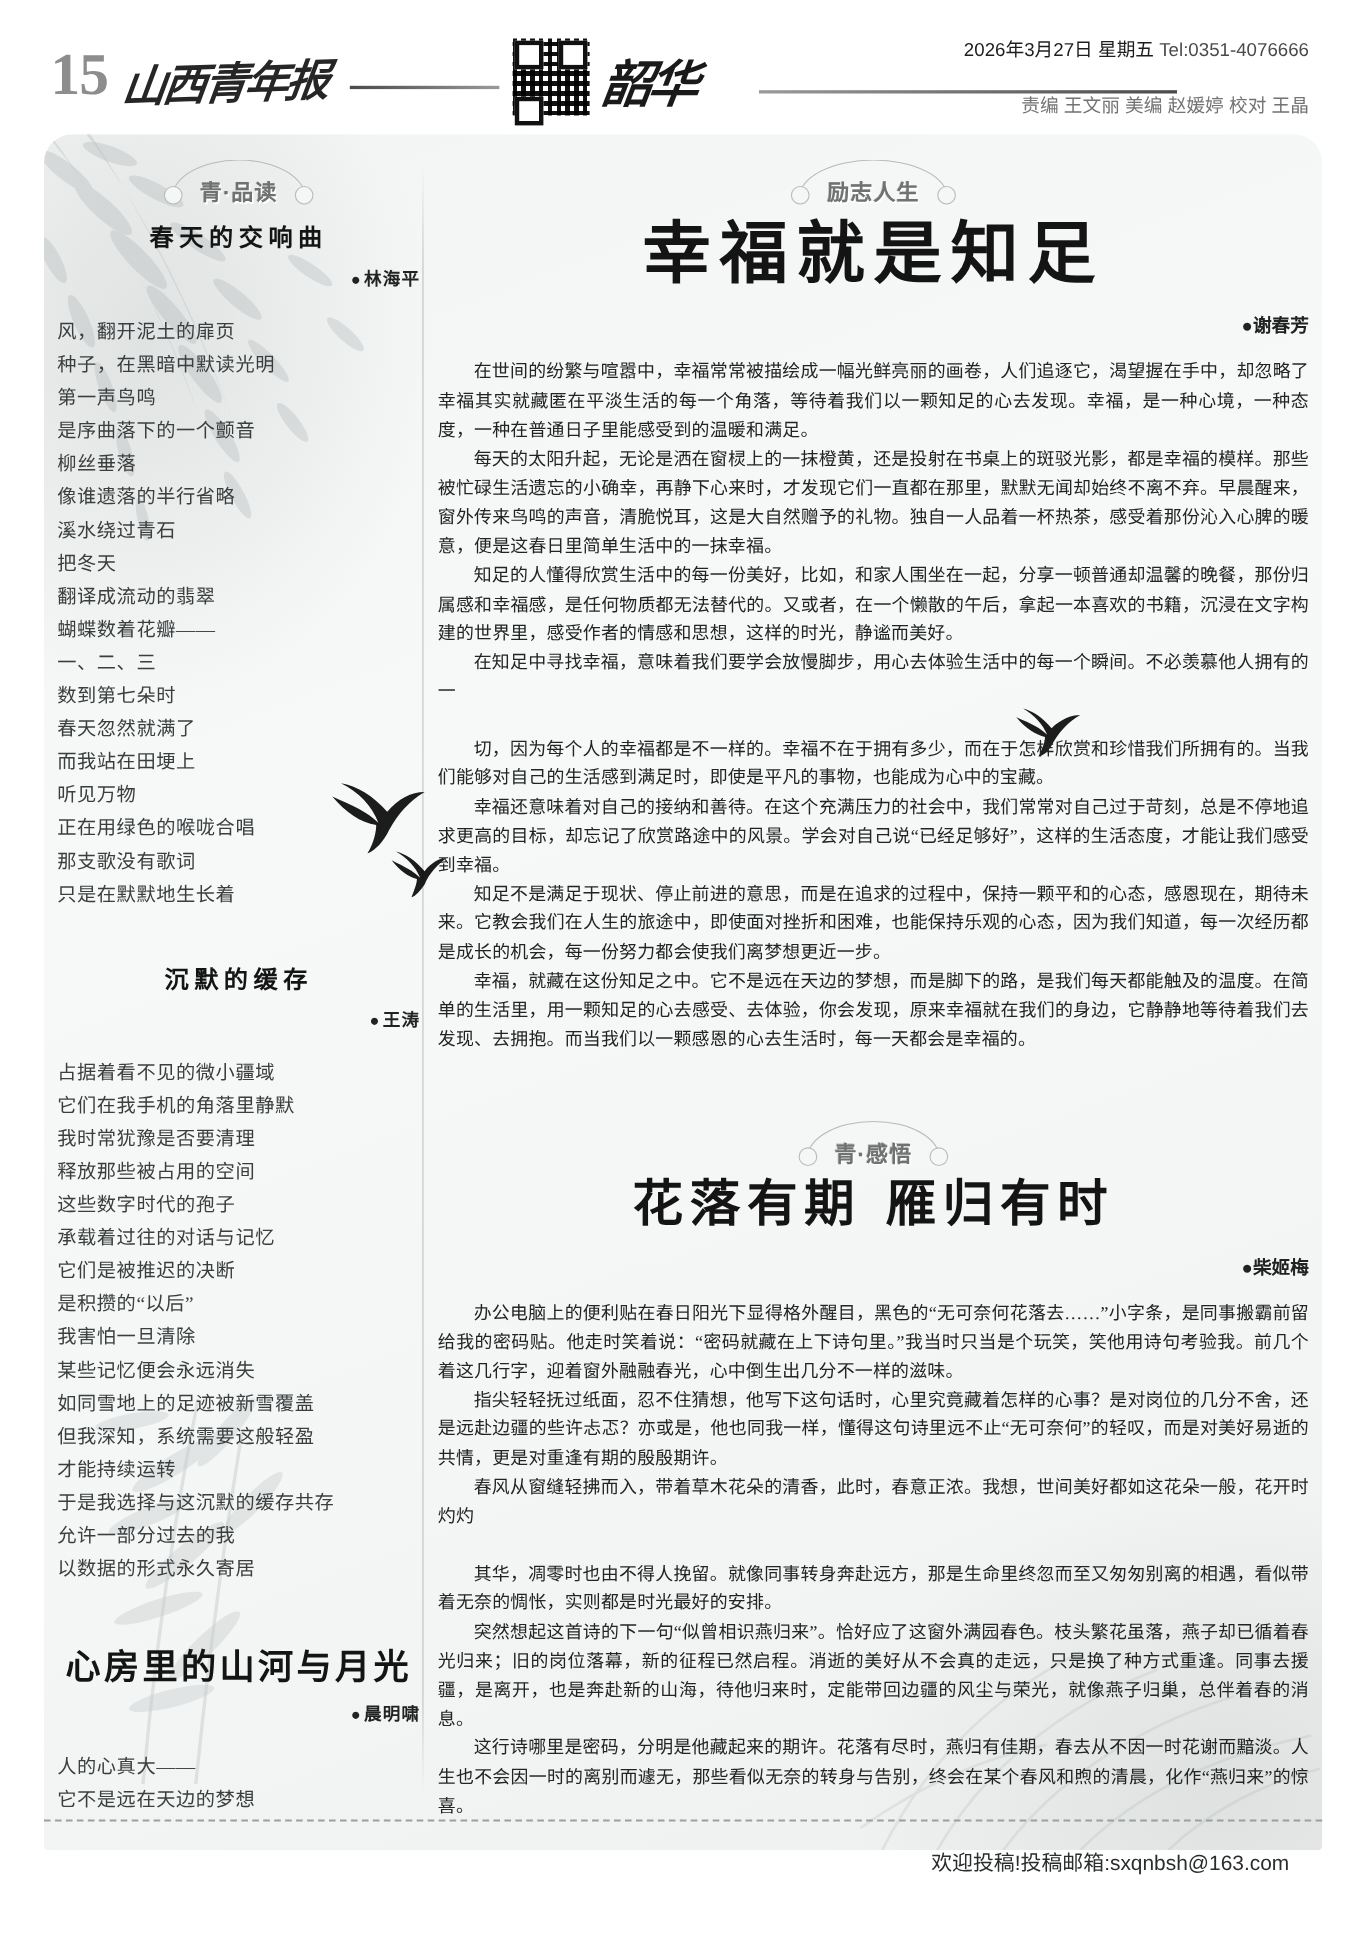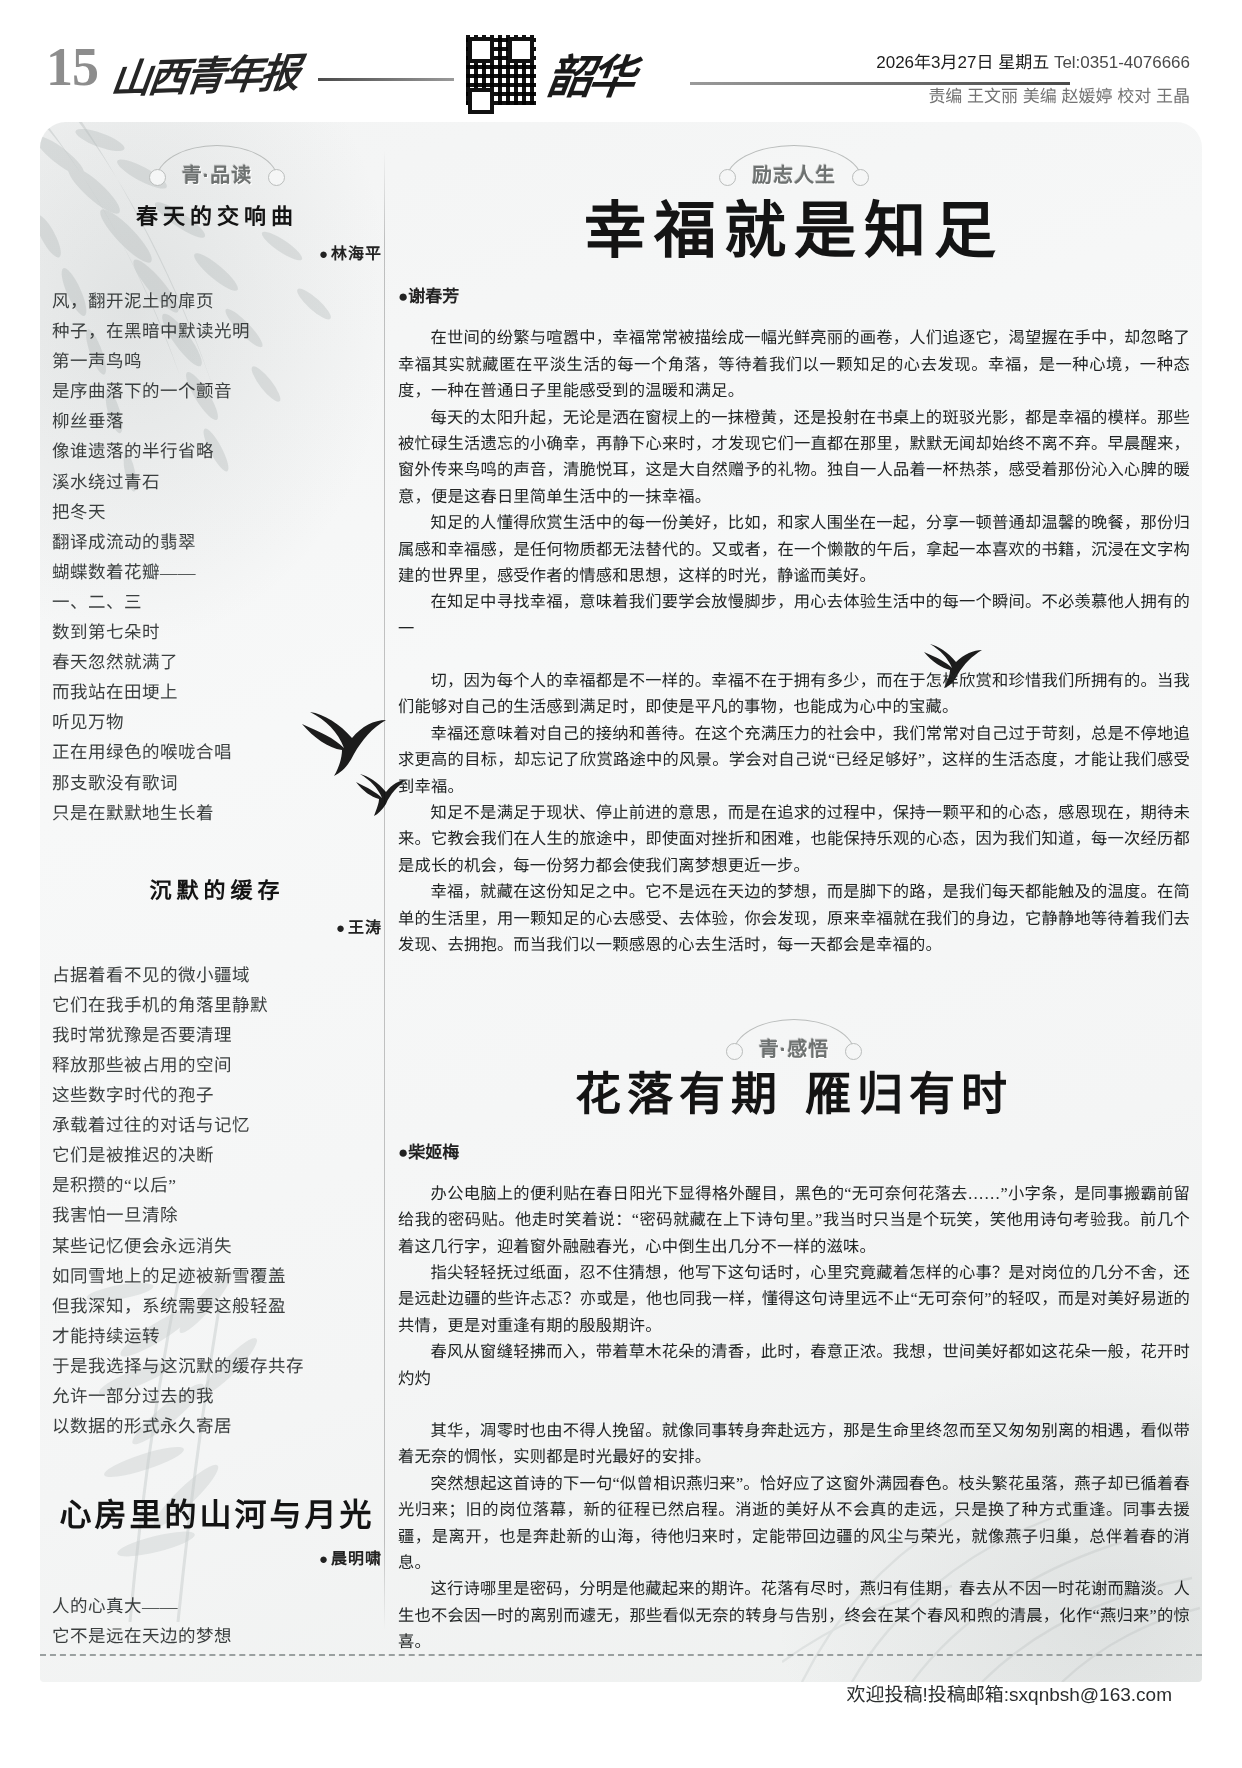--- a/index.html
+++ b/index.html
@@ -92,21 +92,21 @@
   }
   .mast-rule-right {
     position: absolute;
     left: 690px; top: 82px;
     width: 380px;
     height: 3px;
     background: linear-gradient(to right,#9a9a9a,#4a4a4a);
   }
   .mast-date {
     position: absolute;
-    right: 52px; top: 48px;
+    right: 52px; top: 31px;
     font-family: "Liberation Sans", sans-serif;
     font-size: 17px;
     color: #1d1d1d;
     white-space: nowrap;
   }
   .mast-date .tel { color:#4a4a4a; }
   .mast-credits {
     position: absolute;
     right: 52px; top: 82px;
     font-family: "Liberation Sans", sans-serif;
@@ -239,21 +239,21 @@
     text-align: right;
     font-family: "Liberation Sans", sans-serif;
     font-size: 16px;
     font-weight: bold;
     color: #222;
     margin: 10px 0 0;
     letter-spacing: 1px;
   }
   .byline .bullet { font-size: 15px; margin-right: 2px; }
   .byline-right {
-    text-align: left;
+    text-align: right;
     font-family: "Liberation Sans", sans-serif;
     font-size: 17px;
     font-weight: bold;
     color: #222;
     margin: 14px 0 0;
   }
 
   
   .poem {
     margin: 22px 0 0;

